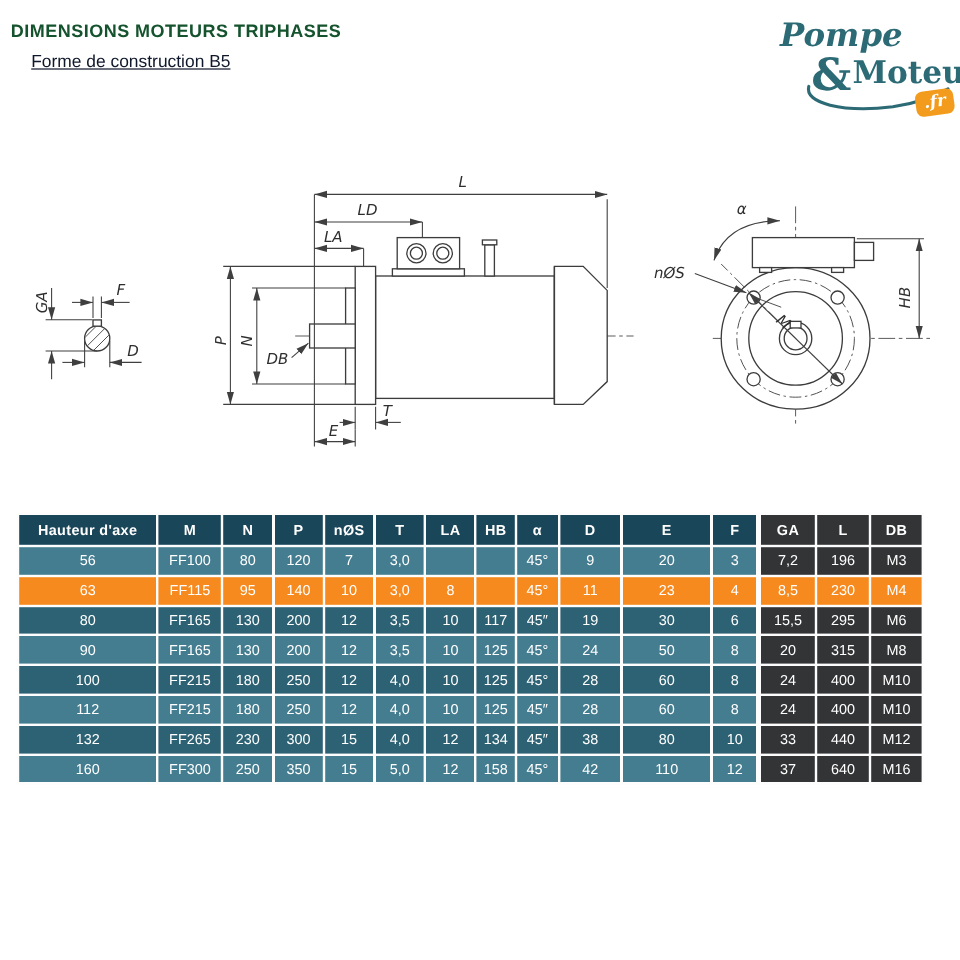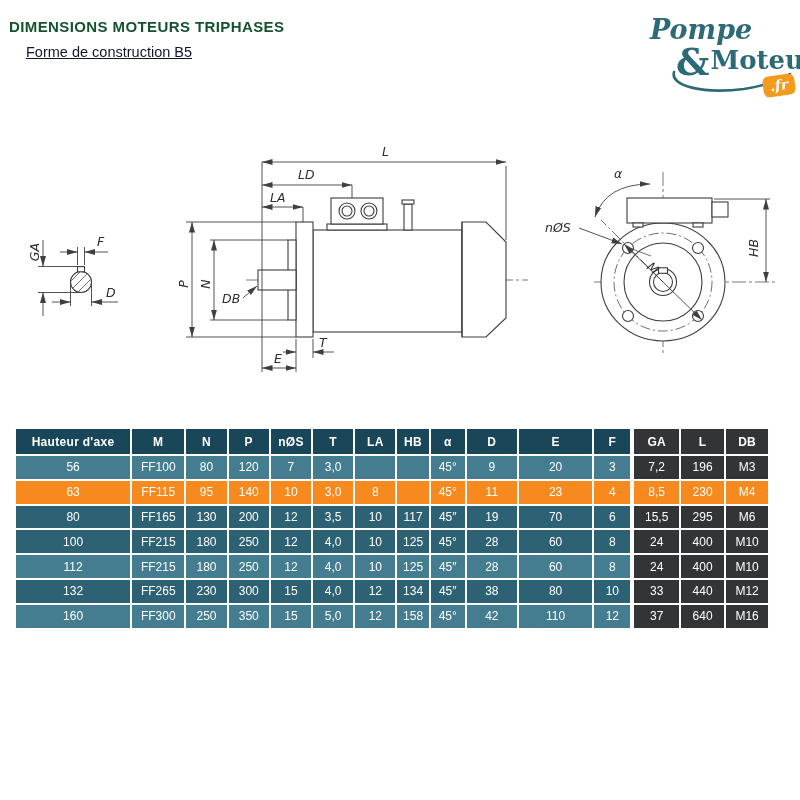--- a/index.html
+++ b/index.html
@@ -278,25 +278,42 @@
             <td class="">80</td>
             <td class="">FF165</td>
             <td class="">130</td>
             <td class="">200</td>
             <td class="">12</td>
             <td class="">3,5</td>
             <td class="">10</td>
             <td class="">117</td>
             <td class="">45″</td>
             <td class="">19</td>
-            <td class="">70</td>
+            <td class="">30</td>
             <td class="">6</td>
             <td class="dark dark-first">15,5</td>
             <td class="dark">295</td>
             <td class="dark">M6</td>
+          </tr>
+          <tr class="r-light">
+            <td class="">90</td>
+            <td class="">FF165</td>
+            <td class="">130</td>
+            <td class="">200</td>
+            <td class="">12</td>
+            <td class="">3,5</td>
+            <td class="">10</td>
+            <td class="">125</td>
+            <td class="">45°</td>
+            <td class="">24</td>
+            <td class="">50</td>
+            <td class="">8</td>
+            <td class="dark dark-first">20</td>
+            <td class="dark">315</td>
+            <td class="dark">M8</td>
           </tr>
           <tr class="r-dark">
             <td class="">100</td>
             <td class="">FF215</td>
             <td class="">180</td>
             <td class="">250</td>
             <td class="">12</td>
             <td class="">4,0</td>
             <td class="">10</td>
             <td class="">125</td>

